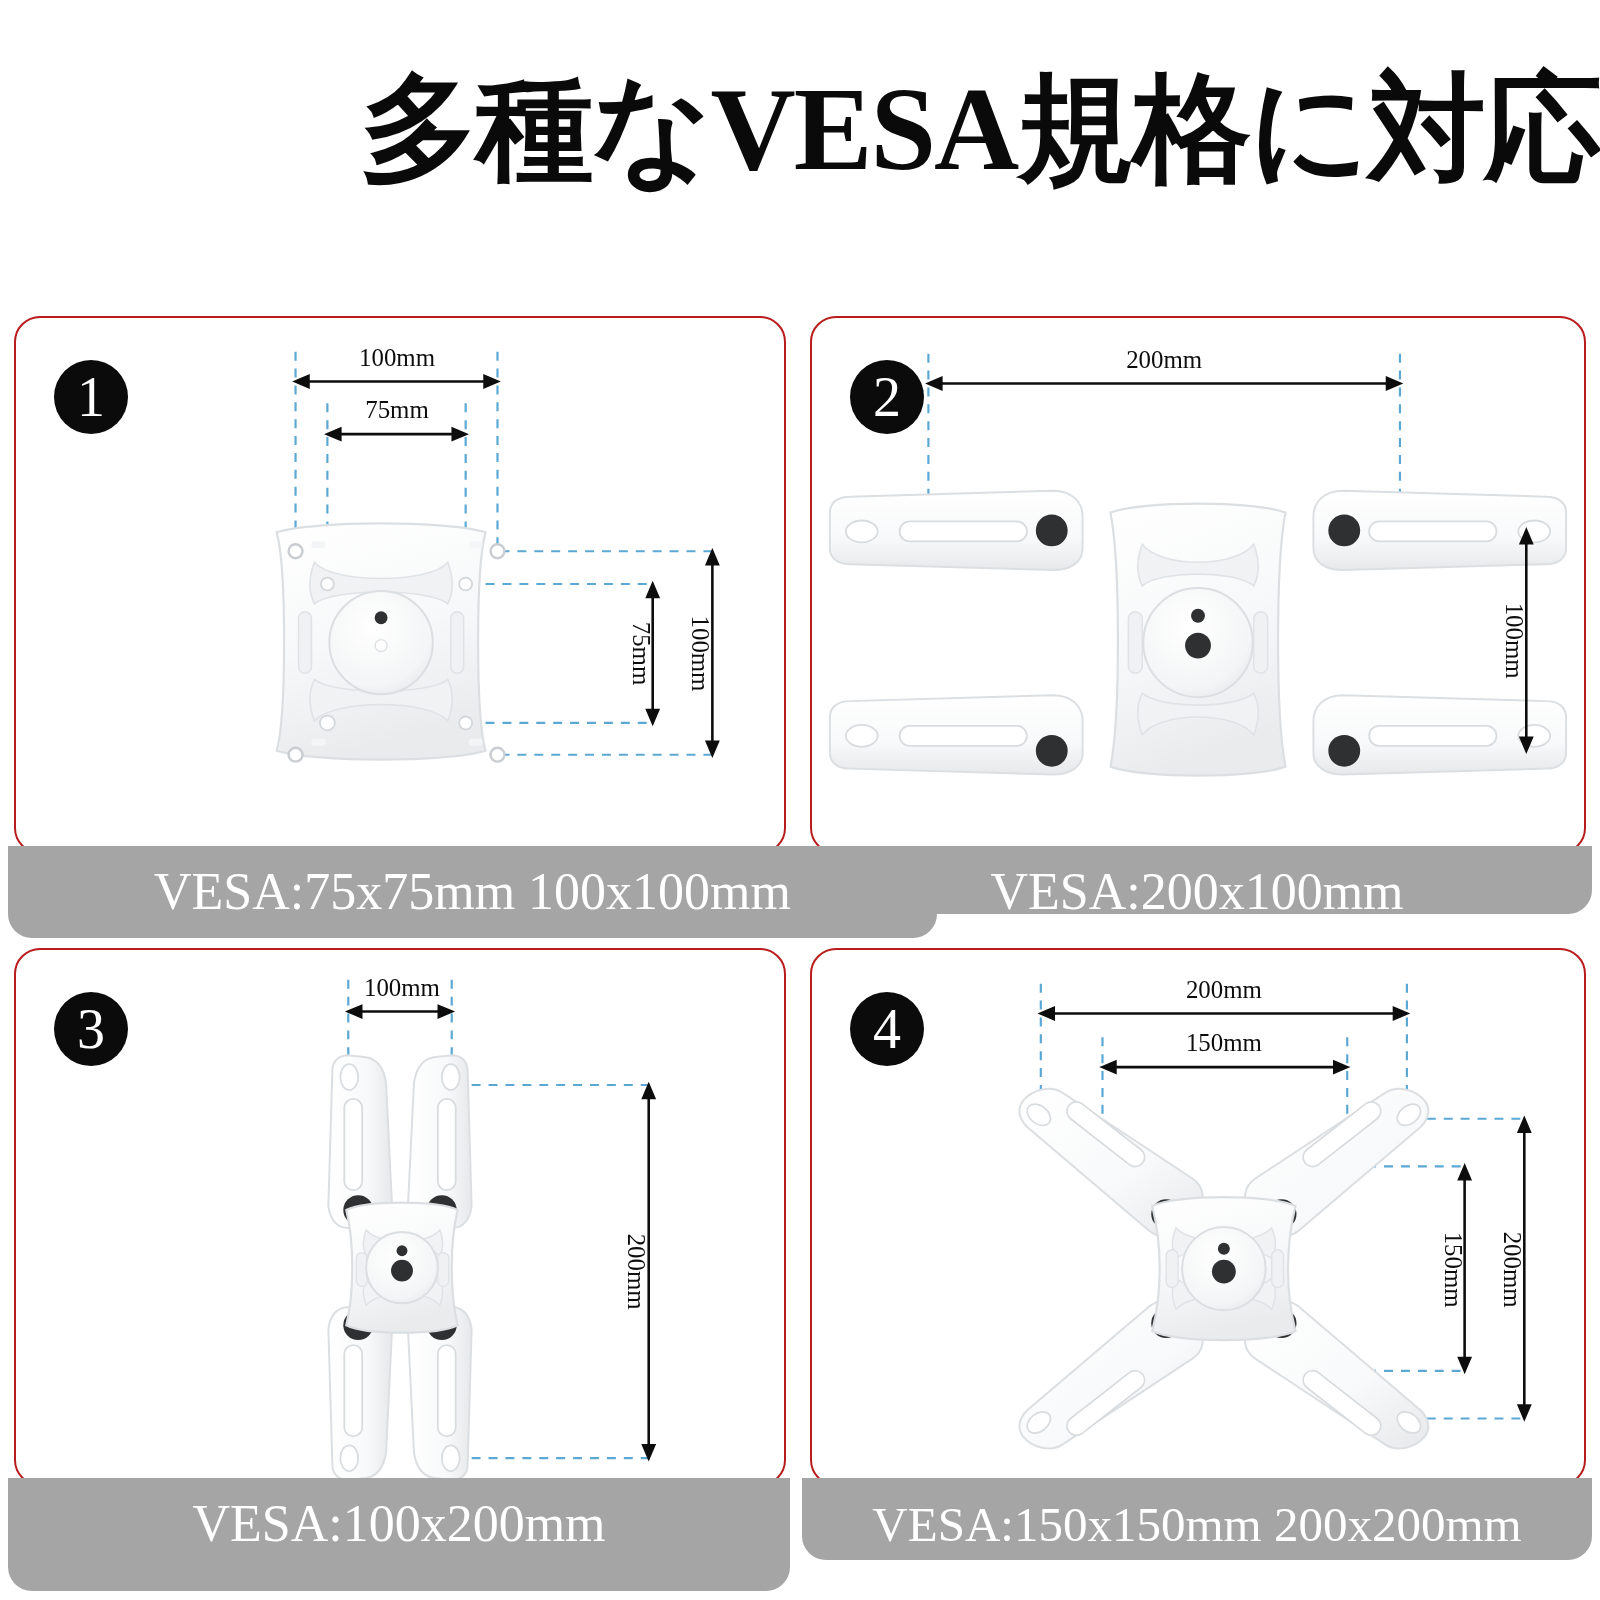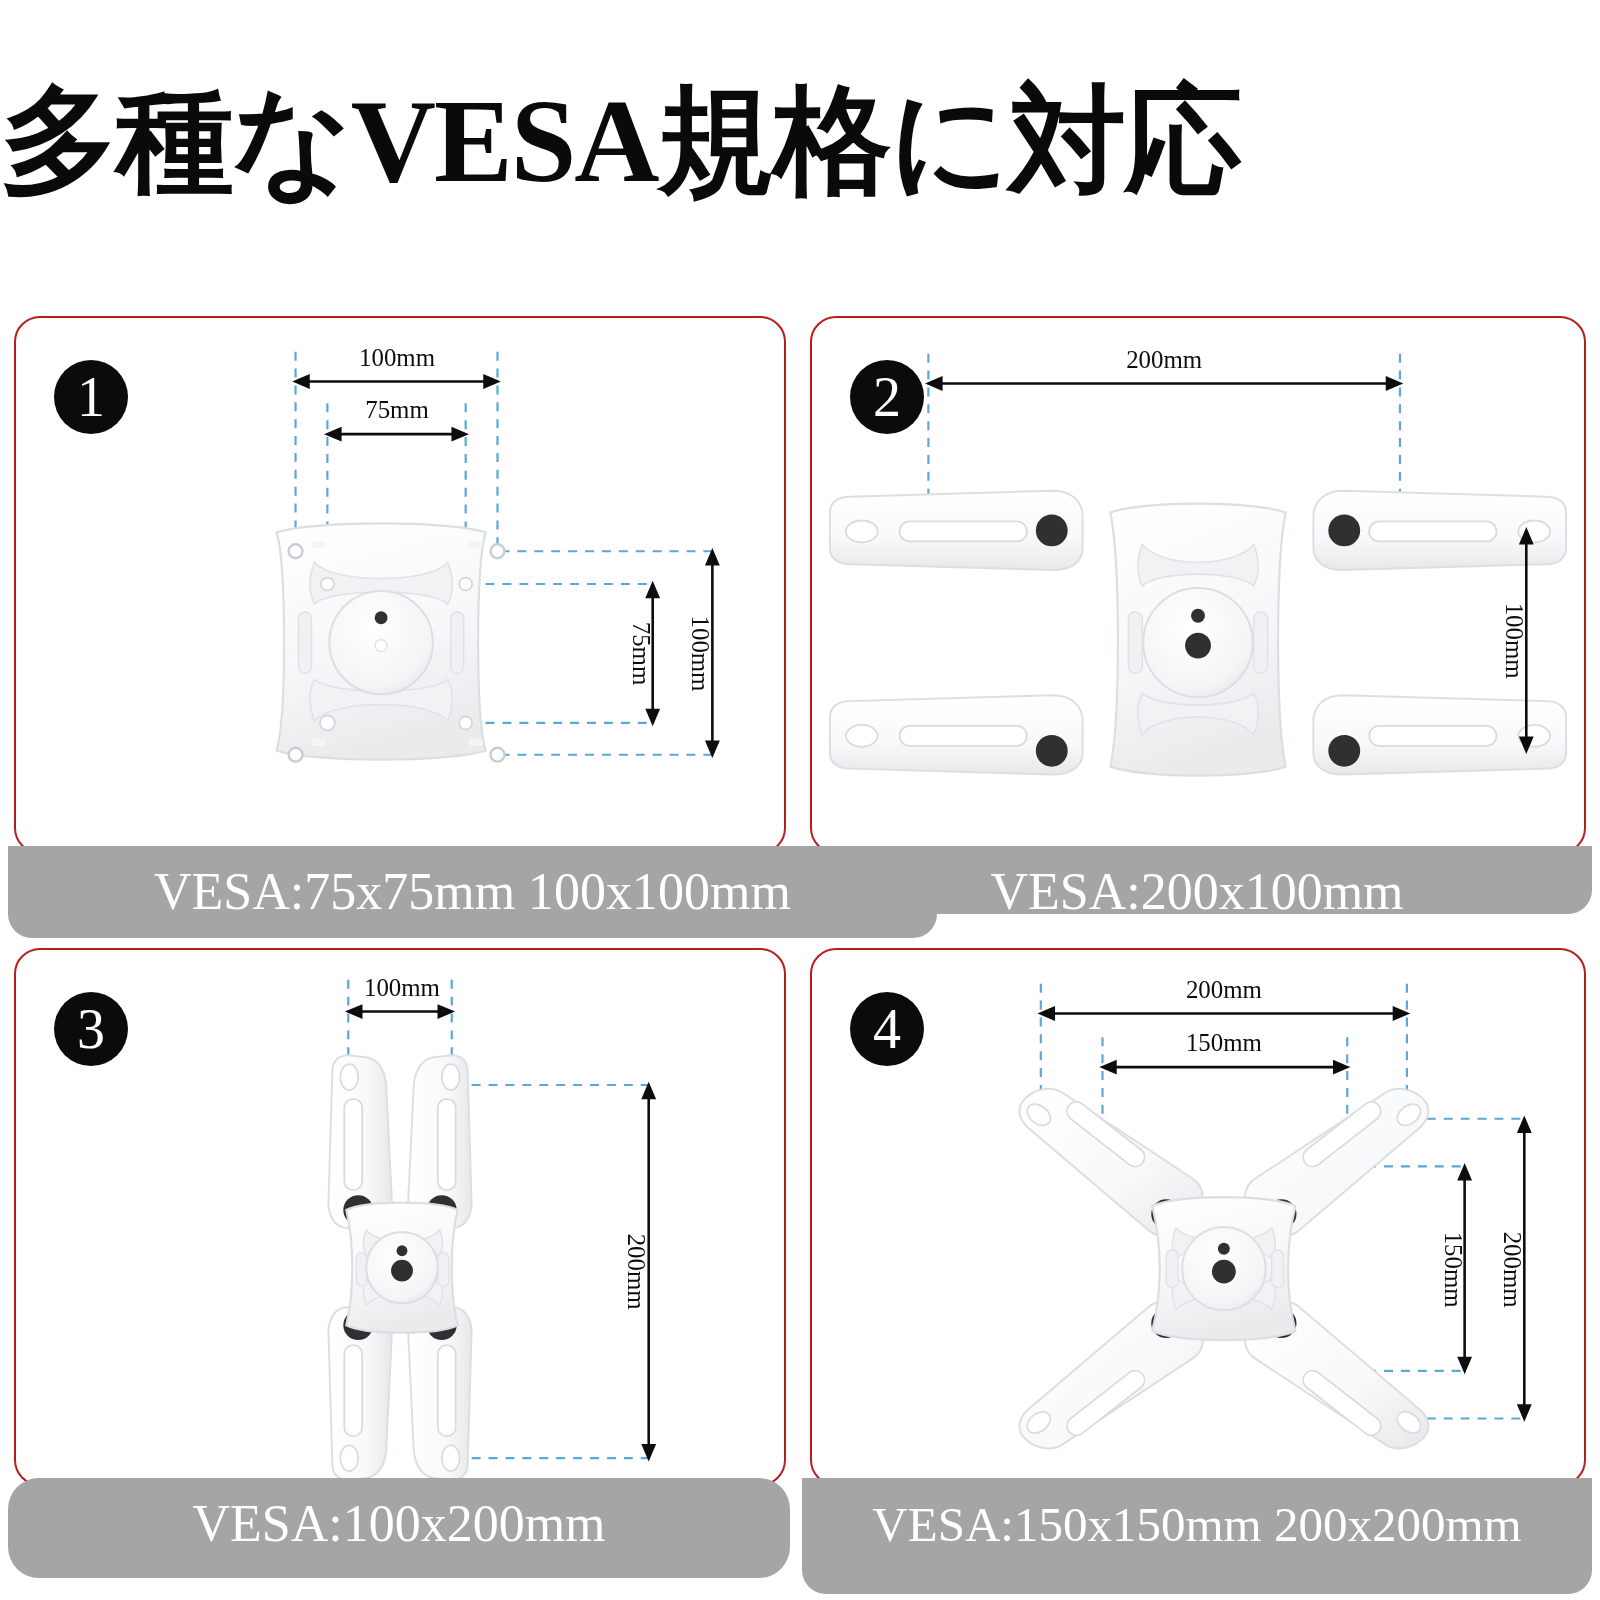--- a/index.html
+++ b/index.html
@@ -16,22 +16,22 @@
     position: relative;
     width: 1600px;
     height: 1600px;
     background: #ffffff;
   }
 
   
   .page-title {
     position: absolute;
     left: 0; right: 0;
-    top: 78px;
-    text-align: left;
+    top: 66px;
+    text-align: right;
     font-family: "Liberation Serif", "DejaVu Serif", serif;
     font-size: 118px;
     font-weight: 700;
     letter-spacing: -2px;
     color: #0a0a0a;
     line-height: 1.08;
     white-space: nowrap;
   }
 
   
@@ -55,22 +55,22 @@
     color: #ffffff;
     font-family: "Liberation Serif", "DejaVu Serif", serif;
     font-size: 52px;
     line-height: 92px;
     text-align: center;
     white-space: nowrap;
     overflow: hidden;
   }
   .caption-1 { left: 8px;   top: 846px;  width: 929px;  height: 92px; }
   .caption-2 { left: 802px; top: 846px;  width: 790px;  height: 68px; }
-  .caption-3 { left: 8px;   top: 1478px; width: 782px;  height: 100px; border-radius: 31px; }
-  .caption-4 { left: 802px; top: 1478px; width: 790px;  height: 116px; }
+  .caption-3 { left: 8px;   top: 1478px; width: 782px;  height: 113px; }
+  .caption-4 { left: 802px; top: 1478px; width: 790px;  height: 82px; }
   .caption-4 .cap-text { font-size: 49px; }
 
   
   .badge {
     position: absolute;
     left: 38px; top: 42px;
     width: 74px; height: 74px;
     border-radius: 50%;
     background: #0b0b0b;
     color: #ffffff;

